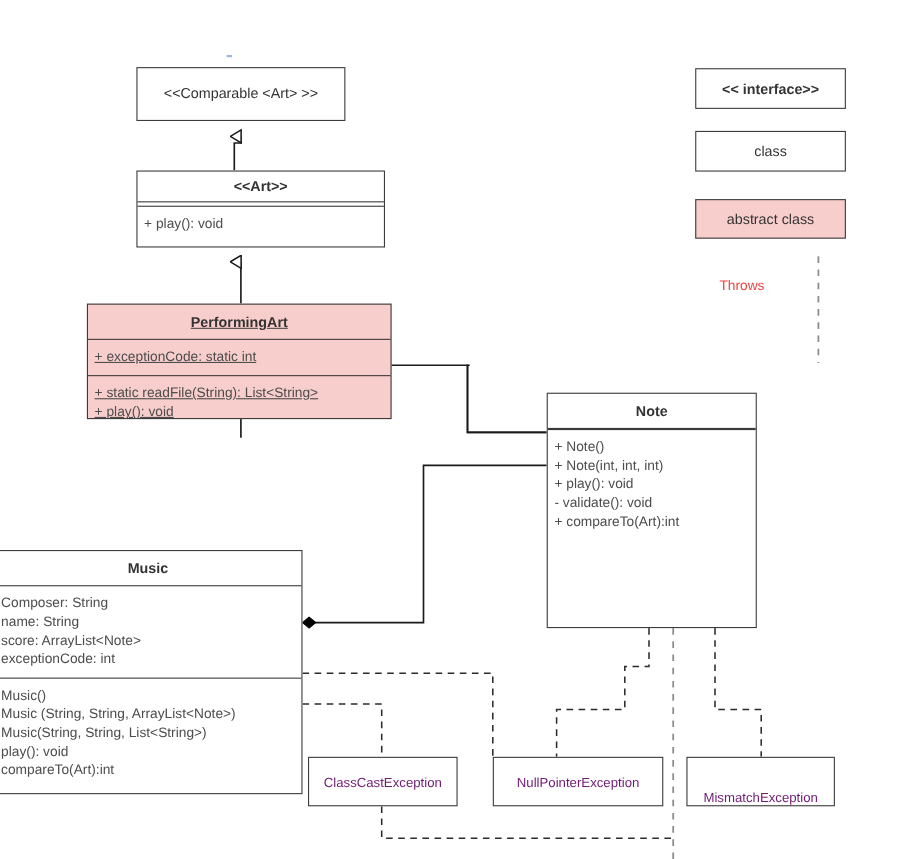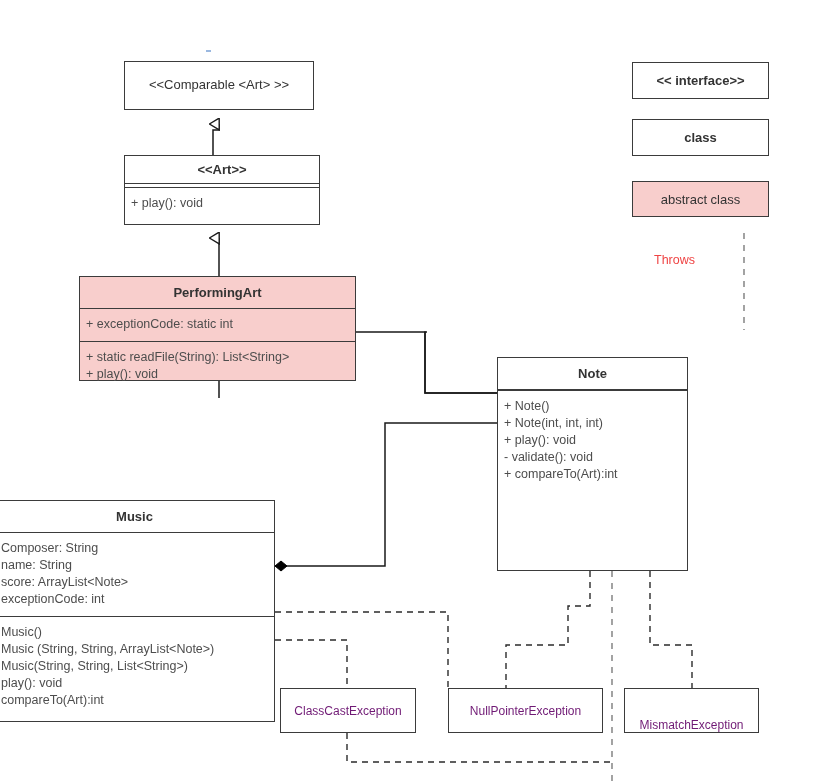--- a/index.html
+++ b/index.html
@@ -38,34 +38,34 @@
     line-height:15px;
     color:#4d4d4d;
   }
   .uml.abstract{background:#f8cecc;border-color:#3b3b3b;}
   .uml.abstract .title{color:#333333;}
 
   
   #cls-comparable{left:124px;top:61px;width:190px;height:49px;}
   #cls-comparable .title{padding-top:16px;font-weight:normal;}
 
-  #cls-art{left:124px;top:155px;width:196px;height:70px;}
+  #cls-art{left:124px;top:155px;width:226px;height:70px;}
   #cls-art .title{padding:7px 4px 7px 4px;}
 
-  #cls-performingart{left:79px;top:276px;width:277px;height:105px;}
+  #cls-performingart{left:79px;top:276px;width:277px;height:105px;text-decoration:underline;}
 
   #cls-note{left:497px;top:357px;width:191px;height:214px;}
 
   #cls-music{left:-6px;top:500px;width:281px;height:222px;}
 
   
   #lg-interface{left:632px;top:62px;width:137px;height:37px;}
   #lg-interface .title{padding-top:11px;font-weight:bold;}
   #lg-class{left:632px;top:119px;width:137px;height:37px;}
-  #lg-class .title{padding-top:11px;font-weight:bold;}
+  #lg-class .title{padding-top:11px;font-weight:normal;}
   #lg-abstract{left:632px;top:181px;width:137px;height:36px;}
   #lg-abstract .title{padding-top:11px;font-weight:normal;}
 
   .legend-label{
     position:absolute;font-size:12.5px;color:#ef4444;z-index:3;
     white-space:nowrap;
   }
   #lg-throws{left:654px;top:253px;}
 
   

